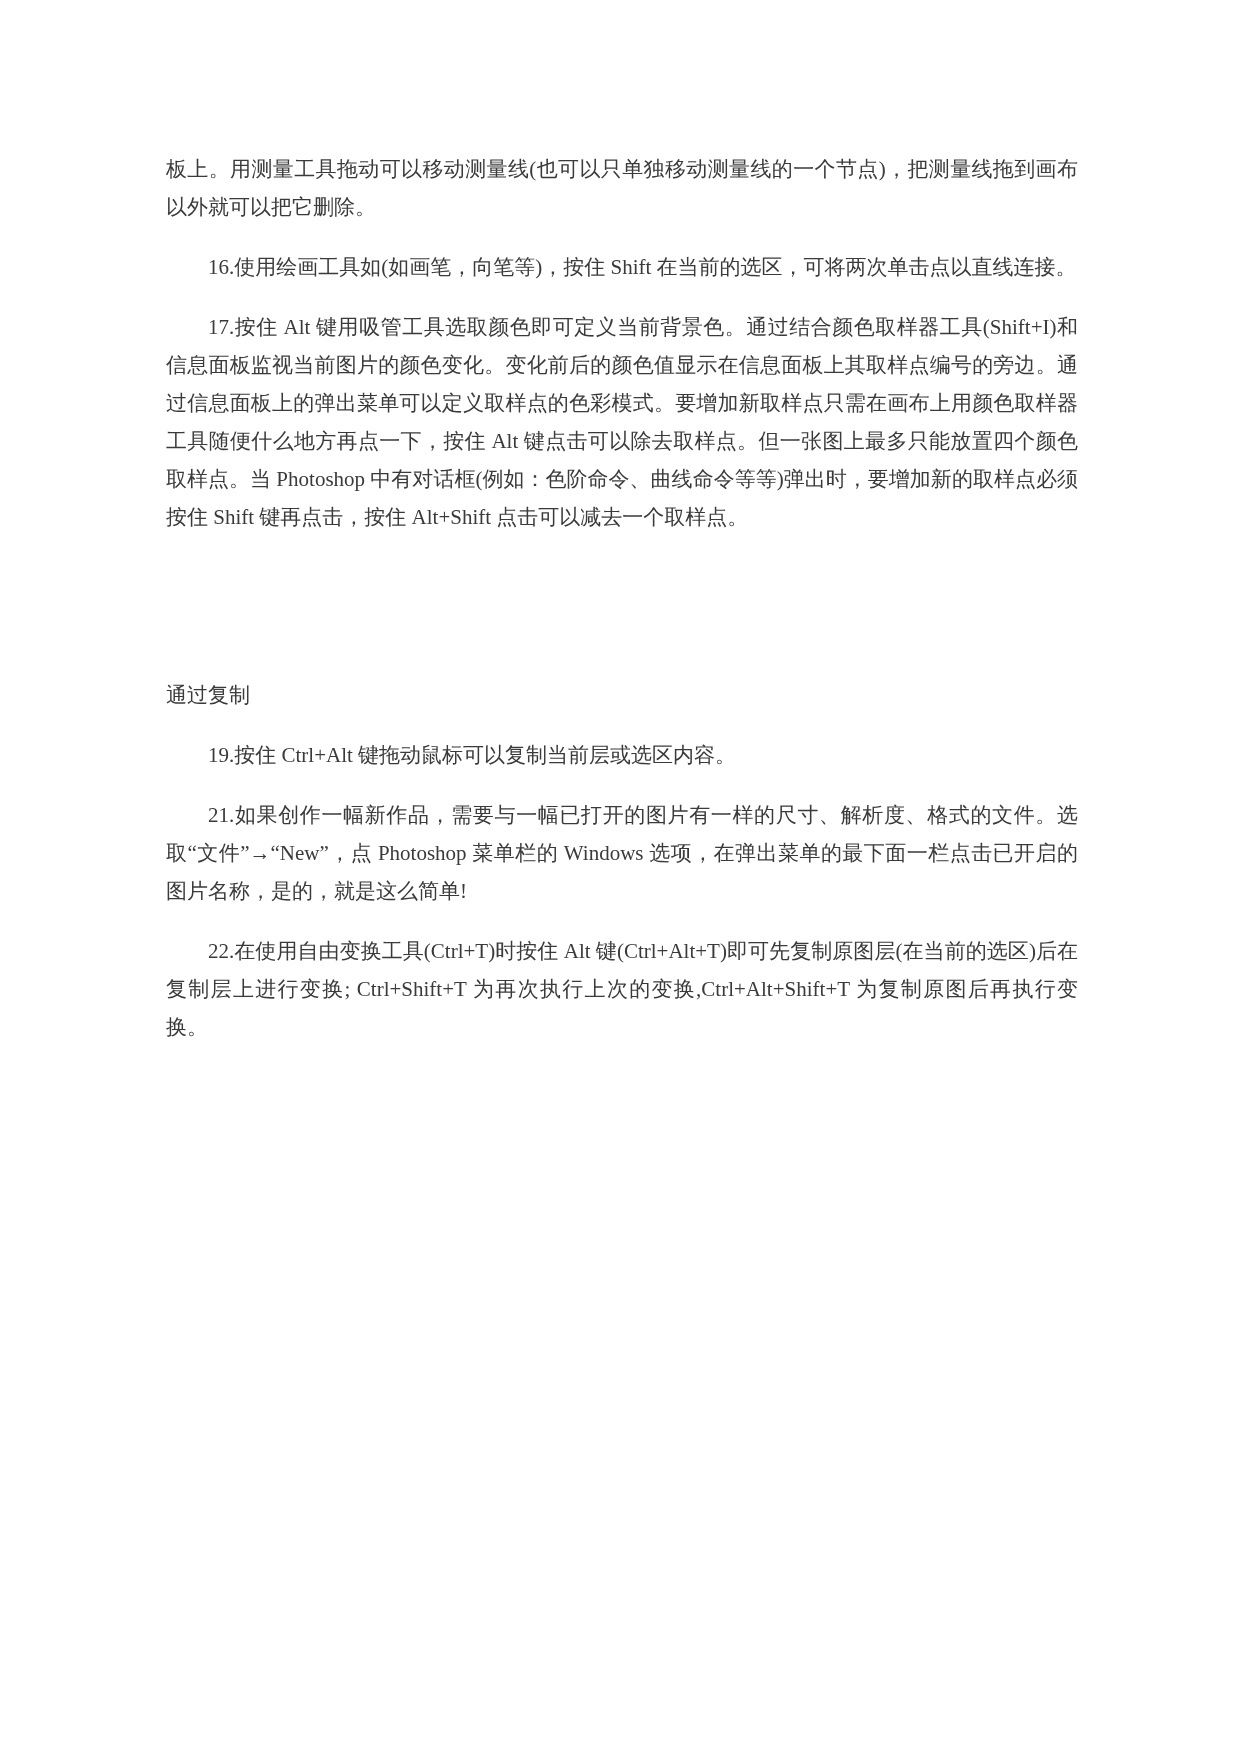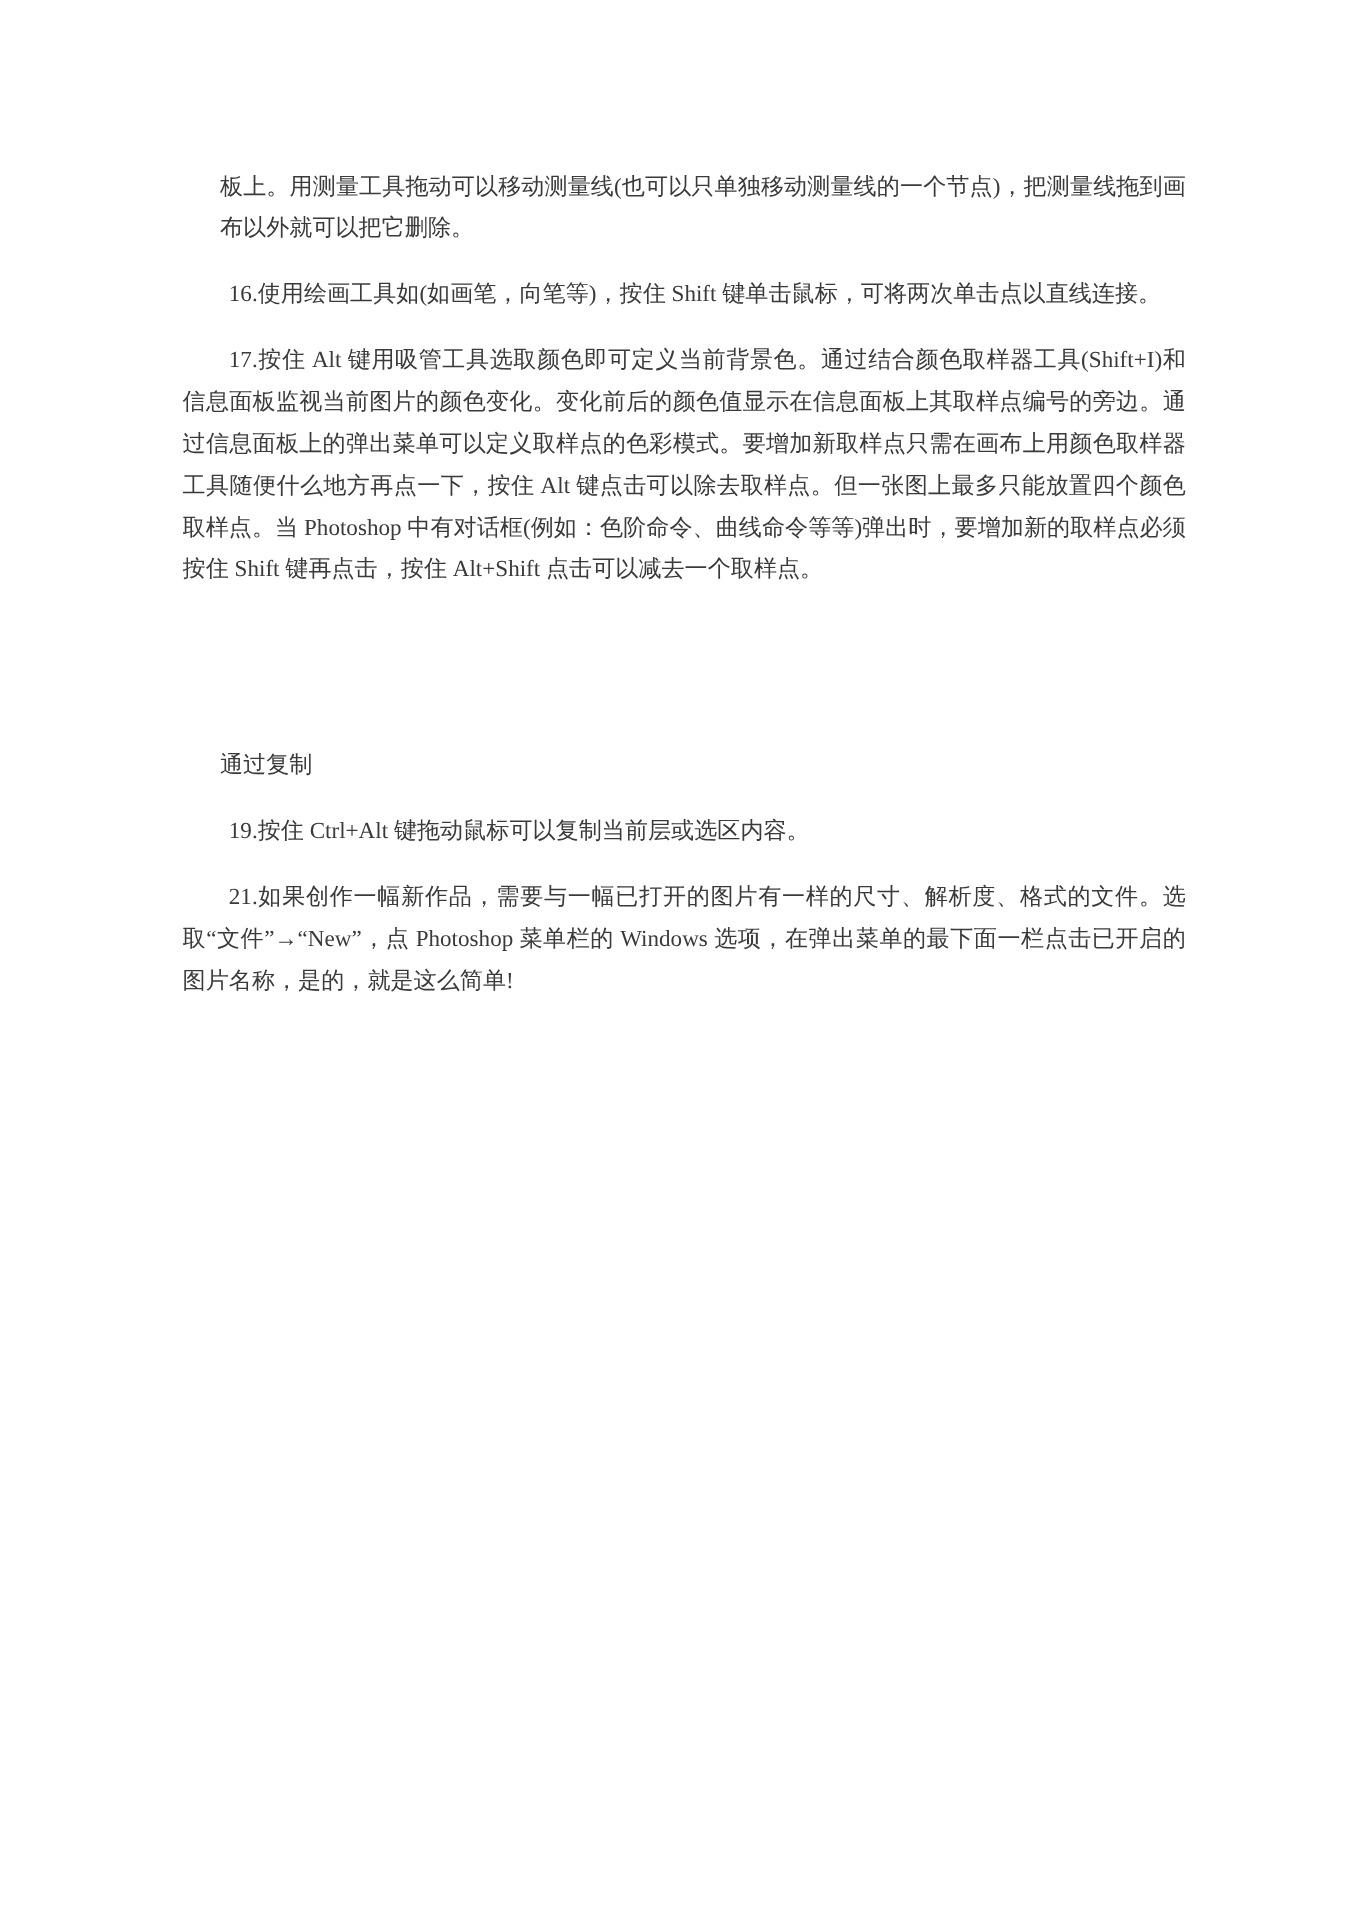--- a/index.html
+++ b/index.html
@@ -26,50 +26,50 @@
     text-align: justify;
   }
   .para {
     margin: 0 0 22px 0;
   }
   .tip {
     text-indent: 42px;
   }
   .noindent {
     text-indent: 0;
-    margin-left: 34px;
   }
   .tipnum {
   }
   .heading {
     margin-bottom: 22px;
   }
   .big-gap {
     height: 118px;
   }
 </style>
 </head>
 <body>
 
 <div class="page">
   <div class="content">
 
     <p class="para noindent">板上。用测量工具拖动可以移动测量线(也可以只单独移动测量线的一个节点)，把测量线拖到画布以外就可以把它删除。</p>
 
-    <p class="para tip"><span class="tipnum">16.</span><span>使用绘画工具如(如画笔，向笔等)，按住 Shift 键单击鼠标，可将两次单击点以直线连接。</span></p>
+    <p class="para tip"><span class="tipnum">16.</span><span>使用绘画工具如(如画笔，向笔等)，按住 Shift 在当前的选区，可将两次单击点以直线连接。</span></p>
 
     <p class="para tip"><span class="tipnum">17.</span><span>按住 Alt 键用吸管工具选取颜色即可定义当前背景色。通过结合颜色取样器工具(Shift+I)和信息面板监视当前图片的颜色变化。变化前后的颜色值显示在信息面板上其取样点编号的旁边。通过信息面板上的弹出菜单可以定义取样点的色彩模式。要增加新取样点只需在画布上用颜色取样器工具随便什么地方再点一下，按住 Alt 键点击可以除去取样点。但一张图上最多只能放置四个颜色取样点。当 Photoshop 中有对话框(例如：色阶命令、曲线命令等等)弹出时，要增加新的取样点必须按住 Shift 键再点击，按住 Alt+Shift 点击可以减去一个取样点。</span></p>
 
 
     <div class="big-gap"></div>
 
     <p class="para noindent heading">通过复制</p>
 
     <p class="para tip"><span class="tipnum">19.</span><span>按住 Ctrl+Alt 键拖动鼠标可以复制当前层或选区内容。</span></p>
 
 
     <p class="para tip"><span class="tipnum">21.</span><span>如果创作一幅新作品，需要与一幅已打开的图片有一样的尺寸、解析度、格式的文件。选取“文件”→“New”，点 Photoshop 菜单栏的 Windows 选项，在弹出菜单的最下面一栏点击已开启的图片名称，是的，就是这么简单!</span></p>
 
+    <p class="para tip"><span class="tipnum">22.</span><span>在使用自由变换工具(Ctrl+T)时按住 Alt 键(Ctrl+Alt+T)即可先复制原图层(在当前的选区)后在复制层上进行变换; Ctrl+Shift+T 为再次执行上次的变换,Ctrl+Alt+Shift+T 为复制原图后再执行变换。</span></p>
 
 
 
   </div>
 </div>
 
 </body></html>

